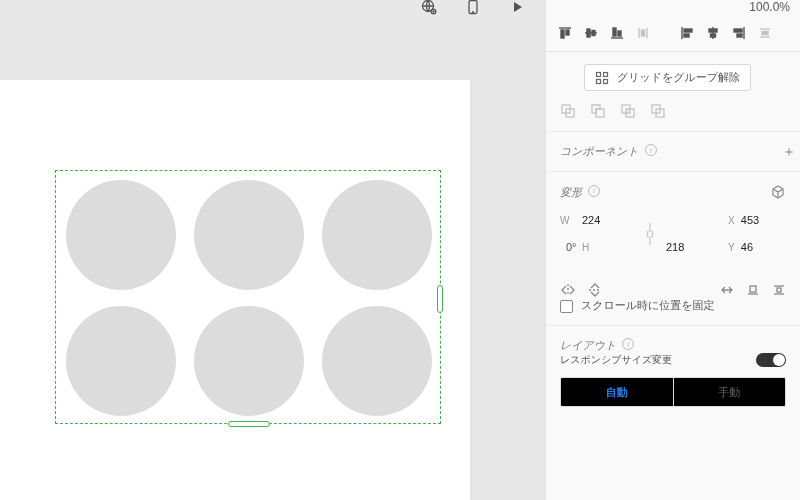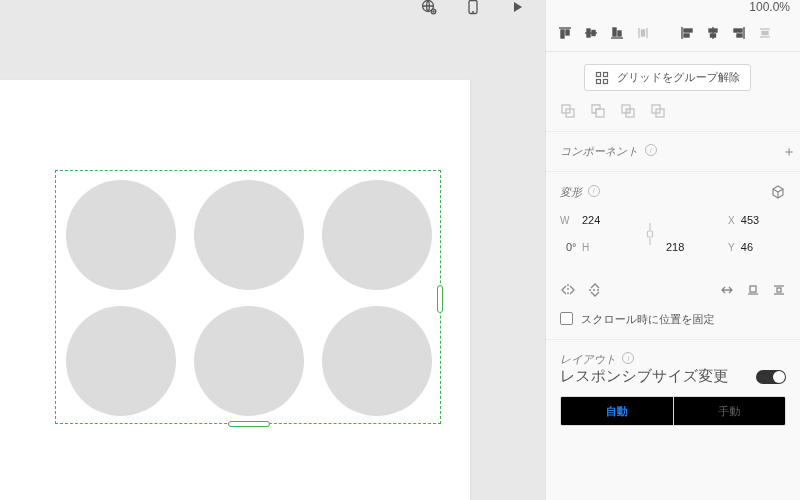--- a/index.html
+++ b/index.html
@@ -34,21 +34,21 @@
 .info-ic { width: 12px; height: 12px; border: 1px solid #bbb; border-radius: 50%; display: inline-flex; align-items: center; justify-content: center; font-size: 8px; color: #bbb; }
 .sec-head { display: flex; align-items: center; justify-content: space-between; }
 .trans-grid { display: grid; grid-template-columns: 12px 52px 12px 52px 52px; column-gap: 10px; row-gap: 14px; align-items: center; margin-top: 14px; font-size: 11px; }
 .trans-l { font-size: 10px; color: #999; text-transform: uppercase; }
 .trans-v { color: #222; }
 .rot { display: flex; align-items: center; gap: 6px; color: #555; }
 .rot svg { color: #888; }
 .link-c { grid-column: 3; grid-row: 1 / span 2; display: flex; align-items: center; justify-content: center; color: #c7c7c7; }
 .trans-icons { display: flex; align-items: center; gap: 16px; margin-top: 14px; color: #888; }
 .trans-icons .grp { display: flex; gap: 12px; align-items: center; }
-.chk-row { display: flex; align-items: flex-start; gap: 8px; margin-top: 14px; font-size: 11px; color: #555; }
+.chk-row { display: flex; align-items: flex-end; gap: 8px; font-size: 11px; color: #555; }
 .chk { width: 13px; height: 13px; border: 1.5px solid #888; border-radius: 2px; background: #fff; }
 .tog { position: relative; width: 30px; height: 14px; border-radius: 8px; background: #333; }
 .tog::after { content: ""; position: absolute; right: 1px; top: 1px; width: 12px; height: 12px; border-radius: 50%; background: #fff; }
 .resize-row { display: flex; align-items: center; justify-content: space-between; }
 .seg { display: flex; border: 1px solid #dcdcdc; border-radius: 2px; overflow: hidden; margin-top: 10px; }
 .seg button { flex: 1; height: 28px; border: none; background: #000000; font-size: 11px; color: #666; cursor: pointer; }
 .seg button.active { color: #2680eb; font-weight: 600; }
 .seg button + button { border-left: 1px solid #dcdcdc; }
 .add-ic { color: #888; font-size: 14px; position: absolute; right: 4px; }
 .comp-row { position: relative; display:flex; align-items:center; }
@@ -291,21 +291,21 @@
         <span>スクロール時に位置を固定</span>
       </div>
     </div>
 
     <div class="sec" style="border-bottom:none">
       <div class="sec-label" style="">
         <span>レイアウト</span>
         <span class="info-ic">i</span>
       </div>
       <div class="resize-row">
-        <span style="font-size:15px;color:#555">レスポンシブサイズ変更</span>
+        <span style="font-size:10px;color:#555">レスポンシブサイズ変更</span>
         <span class="tog"></span>
       </div>
       <div class="seg">
         <button class="active">自動</button>
         <button>手動</button>
       </div>
     </div>
 
   </div>
 </div>

